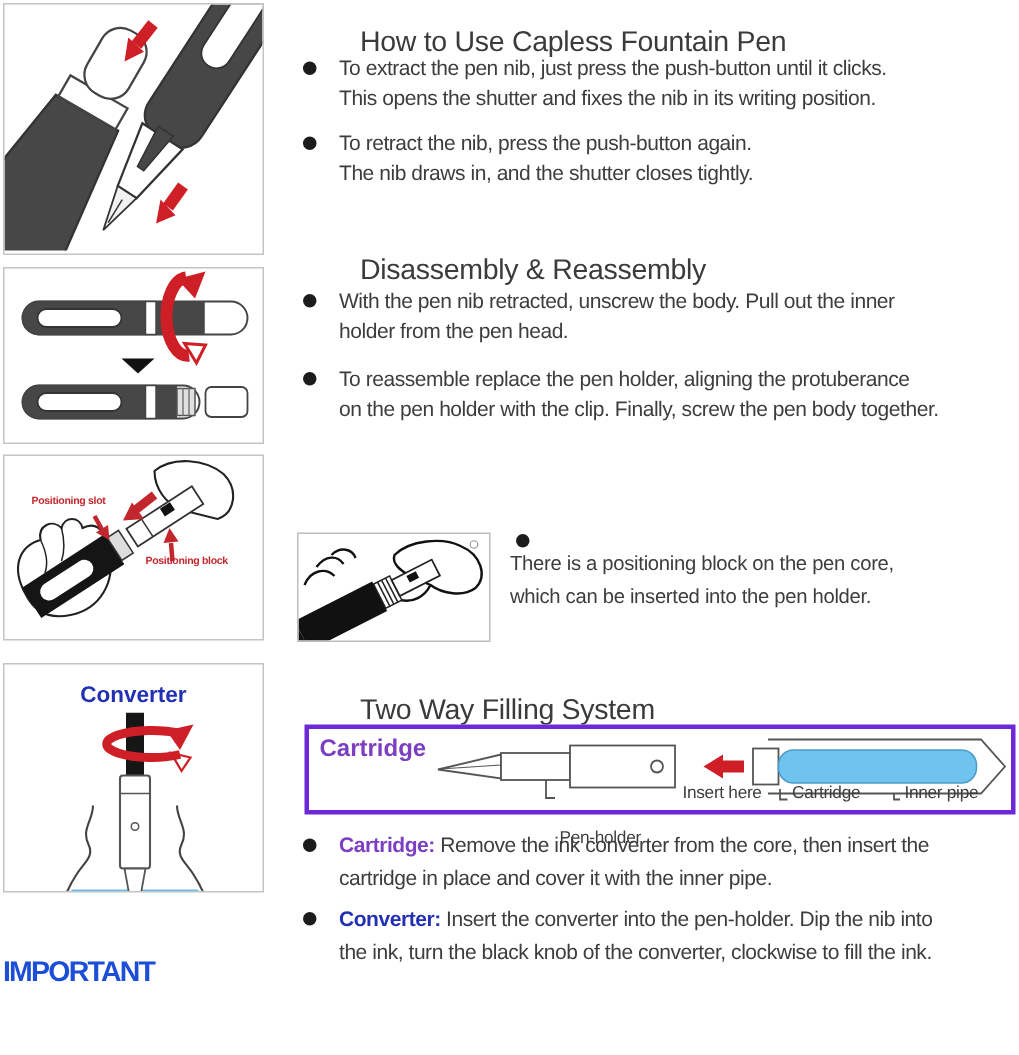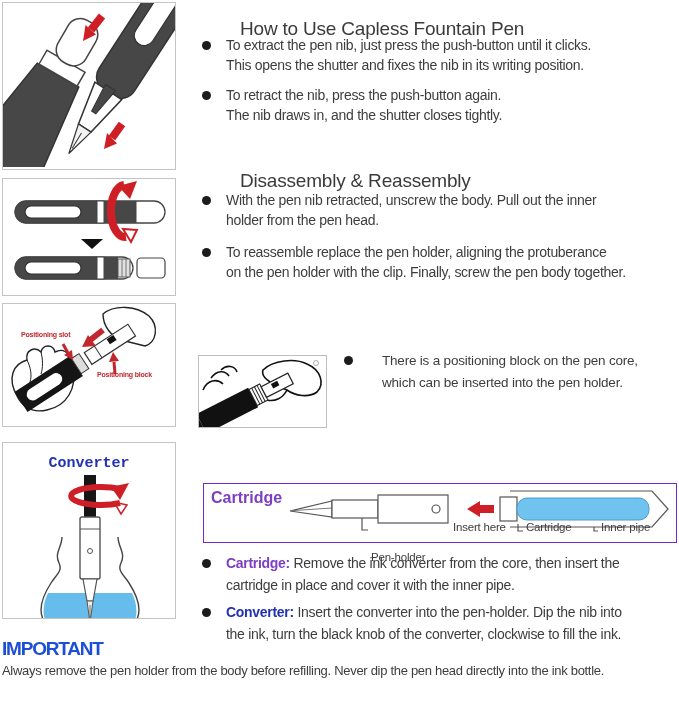--- a/index.html
+++ b/index.html
@@ -4,50 +4,50 @@
 <style>
   html,body{margin:0;padding:0;background:#fff;}
   .page{
     position:relative;width:679px;height:703px;background:#fff;overflow:hidden;
     font-family:"Liberation Sans","DejaVu Sans",sans-serif;color:#3d3d3d;
   }
   .illus{position:absolute;background:#fff;border:1px solid #c4c4c4;box-sizing:border-box;overflow:hidden;}
   .box1{left:2px;top:2px;width:174px;height:168px;}
   .box2{left:2px;top:178px;width:174px;height:118px;}
   .box3{left:2px;top:303px;width:174px;height:124px;}
-  .box4{left:2px;top:442px;width:174px;height:177px;font-family:Liberation Mono, monospace;}
+  .box4{left:2px;top:442px;width:174px;height:153px;}
   .pbox{position:absolute;left:198px;top:355px;width:129px;height:73px;background:#fff;border:1px solid #bdbdbd;box-sizing:border-box;overflow:hidden;}
 
   h1,h2{position:absolute;margin:16px;font-weight:400;color:#3b3b3b;font-size:19px;line-height:26px;letter-spacing:-0.2px;white-space:nowrap;}
   .h-howto{left:224px;top:0px;}
   .h-disasm{left:224px;top:152px;}
   .h-prec{left:224px;top:316px;color:#cc2329;}
   .h-fill{left:224px;top:445px;}
 
   .bullets{position:absolute;width:486px;}
   .bl1{left:196px;top:35px;}
   .bl2{left:196px;top:190px;}
   .bl3{left:340px;top:350px;width:339px;}
   .bl4{left:196px;top:553px;}
   .b-row{display:flex;margin:0 0 10px 0;}
   .bl2 .b-row{margin-bottom:12px;}
-  .bl3 .b-row{margin-bottom:0;}
+  .bl3 .b-row{margin-bottom:0;flex-direction:column;}
   .bl4 .b-row{margin-bottom:6px;}
   .b-dot-col{flex:none;width:30px;}
   .bl3 .b-dot-col{width:42px;}
   .b-dot{width:9px;height:9px;border-radius:50%;background:#1c1c1c;margin:6px 0 0 6px;}
   .bl3 .b-dot{margin-left:4px;}
   .b-text{flex:1;font-size:14px;line-height:20px;letter-spacing:-0.3px;white-space:pre-line;}
   .bl3 .b-text{font-size:13.5px;line-height:22px;letter-spacing:-0.2px;}
   .bl4 .b-text{line-height:21.5px;}
   .lbl{font-weight:700;}
   .lbl-purple{color:#7c3fc2;}
   .lbl-blue{color:#2231b4;}
 
-  .cartbox{position:absolute;left:203px;top:483px;width:474px;height:60px;background:#fff;border:1px solid #6d28d9;box-sizing:border-box;}
+  .cartbox{position:absolute;left:203px;top:483px;width:474px;height:60px;background:#fff;border:3px solid #6d28d9;box-sizing:border-box;}
   .cart-title{position:absolute;left:7px;top:5px;font-size:16px;font-weight:700;color:#7c3fc2;}
   .part-label{position:absolute;top:37px;font-size:11.5px;letter-spacing:-0.2px;color:#3d3d3d;white-space:nowrap;}
   .pl-penholder{left:167px;margin-top:30px;}
   .pl-insert{left:237px;margin-left:12px;}
   .pl-cart{left:322px;}
   .pl-pipe{left:397px;}
 
   .conv-title{position:absolute;left:0;top:12px;width:100%;text-align:center;font-size:15px;font-weight:700;color:#2231b4;}
   .pos-label{position:absolute;font-size:7px;font-weight:700;color:#c1272d;letter-spacing:-0.2px;white-space:nowrap;}
   .pos-slot{left:18px;top:27px;}
@@ -228,20 +228,21 @@
   <div class="bullets bl3">
     <div class="b-row">
       <div class="b-dot-col">
           <div class="b-dot"></div>
         </div>
       <div class="b-text">There is a positioning block on the pen core,
 which can be inserted into the pen holder.</div>
     </div>
   </div>
 
+  <h2 class="h-fill">Two Way Filling System</h2>
 
   <div class="cartbox">
     <div class="cart-title">Cartridge</div>
     <svg viewBox="0 0 472 58" width="472" height="58" style="position:absolute;left:0;top:0;">
       <polygon points="86,27 128,17 128,33" fill="#fff" stroke="#555" stroke-width="1.2"></polygon>
       <line x1="90" y1="26.5" x2="128" y2="24" stroke="#555" stroke-width="0.8"></line>
       <rect x="128" y="16" width="46" height="18" fill="#fff" stroke="#555" stroke-width="1.2"></rect>
       <rect x="174" y="11" width="70" height="28" fill="#fff" stroke="#555" stroke-width="1.2"></rect>
       <circle cx="232" cy="25" r="4" fill="#fff" stroke="#555" stroke-width="1.2"></circle>
       <g fill="#cf1f26">
@@ -272,15 +273,14 @@
     <div class="b-row">
       <div class="b-dot-col">
           <div class="b-dot"></div>
         </div>
       <div class="b-text"><span class="lbl lbl-blue">Converter:</span> <span>Insert the converter into the pen-holder. Dip the nib into
 the ink, turn the black knob of the converter, clockwise to fill the ink.</span></div>
     </div>
   </div>
 
   <div class="important">IMPORTANT</div>
-  <div class="foot foot1">Always remove the pen holder from the body before refilling. Never dip the pen head directly into the ink bottle.</div>
 
 </div>
 
 </body></html>

